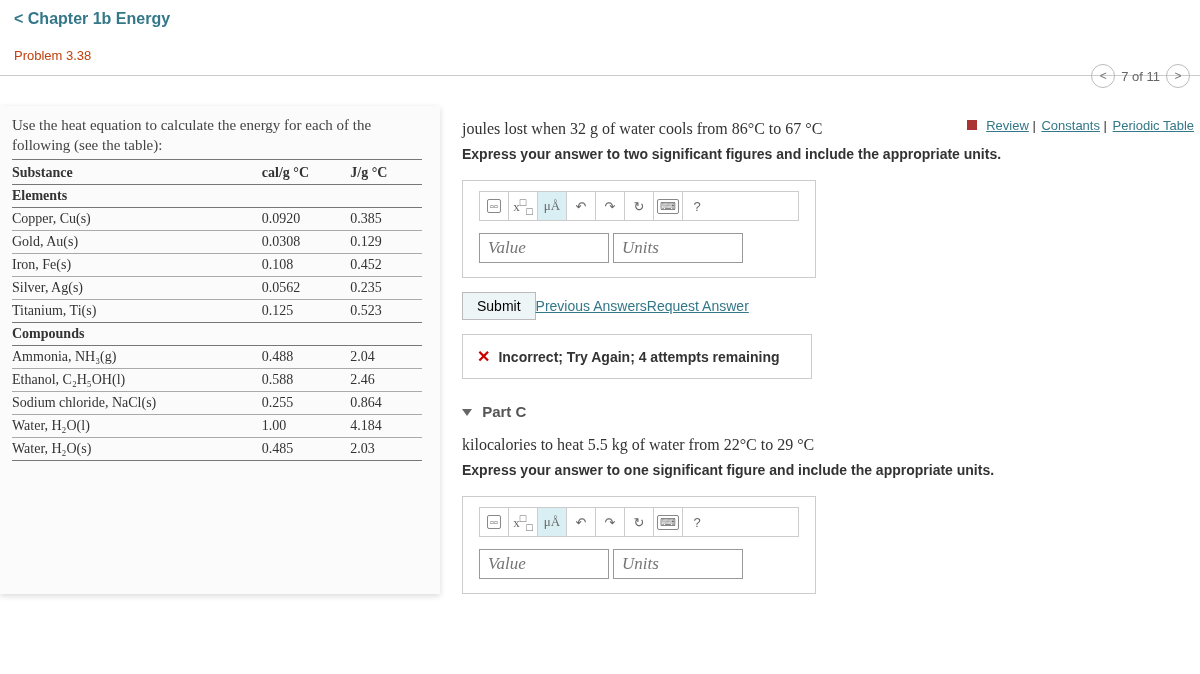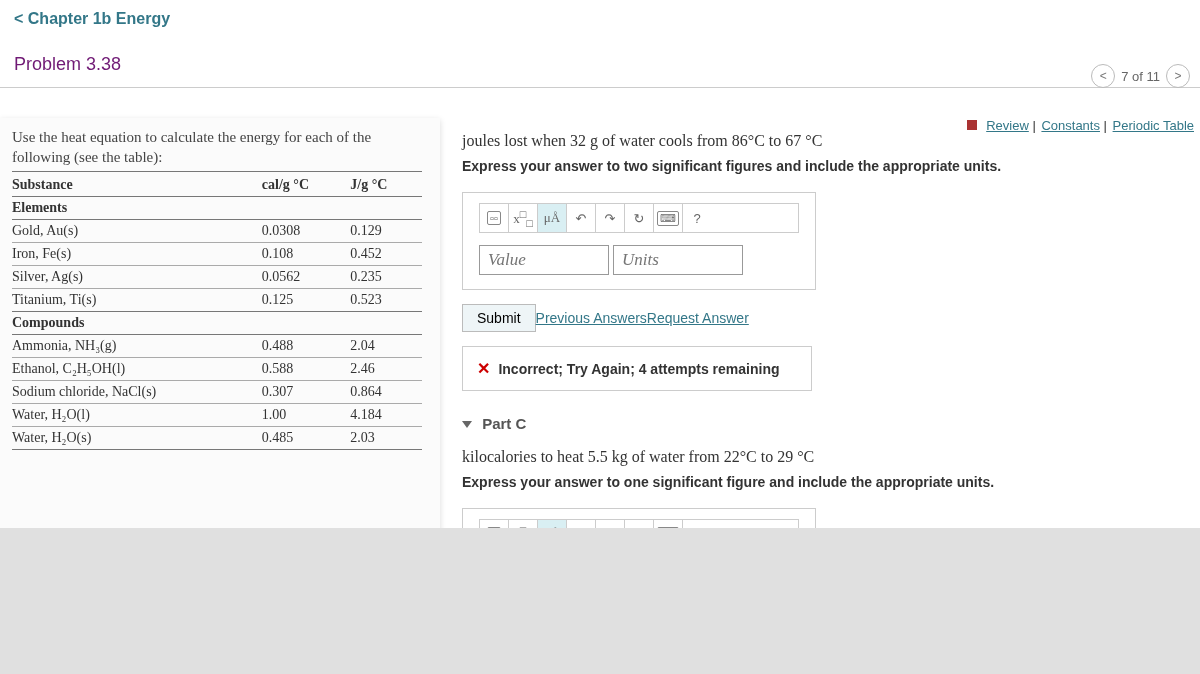--- a/index.html
+++ b/index.html
@@ -4,39 +4,39 @@
 <style>
   body {
     margin: 0;
     font-family: Arial, sans-serif;
     background: #e0e0e0;
     font-size: 14px;
     color: #333;
   }
   .page {
     width: 1200px;
-    height: 528px;
+    height: 674px;
     background: #fff;
     position: relative;
     overflow: hidden;
     box-sizing: border-box;
   }
   .header {
     padding: 10px 14px 6px 14px;
   }
   .chapter-link {
     color: #337788;
     font-weight: bold;
     font-size: 16px;
     cursor: pointer;
   }
   .problem-title {
-    font-size: 18px;
-    color: #701a75;
-    margin-top: 26px;
+    font-size: 13px;
+    color: #c2410c;
+    margin-top: 20px;
   }
   .hr {
     border-top: 1px solid #ccc;
     margin: 6px 0 0 0;
   }
   .top-right {
     position: absolute;
     right: 10px;
     top: 64px;
     display: flex;
@@ -255,20 +255,25 @@
         <tbody>
             <tr>
           <th>Substance</th>
           <th>cal/g °C</th>
           <th>J/g °C</th>
         </tr>
         <tr class="section">
               <td colspan="3">Elements</td>
             </tr>
         <tr>
+              <td>Copper, Cu(s)</td>
+              <td>0.0920</td>
+              <td>0.385</td>
+            </tr>
+        <tr>
               <td>Gold, Au(s)</td>
               <td>0.0308</td>
               <td>0.129</td>
             </tr>
         <tr>
               <td>Iron, Fe(s)</td>
               <td>0.108</td>
               <td>0.452</td>
             </tr>
         <tr>
@@ -289,21 +294,21 @@
               <td>0.488</td>
               <td>2.04</td>
             </tr>
         <tr>
               <td>Ethanol, C₂H₅OH(l)</td>
               <td>0.588</td>
               <td>2.46</td>
             </tr>
         <tr>
               <td>Sodium chloride, NaCl(s)</td>
-              <td>0.307</td>
+              <td>0.255</td>
               <td>0.864</td>
             </tr>
         <tr>
               <td>Water, H₂O(l)</td>
               <td>1.00</td>
               <td>4.184</td>
             </tr>
         <tr class="last">
               <td>Water, H₂O(s)</td>
               <td>0.485</td>

